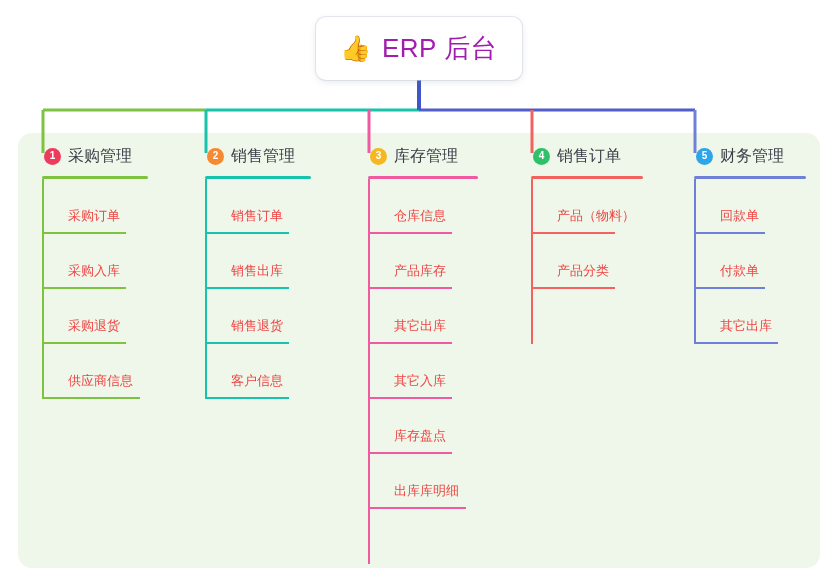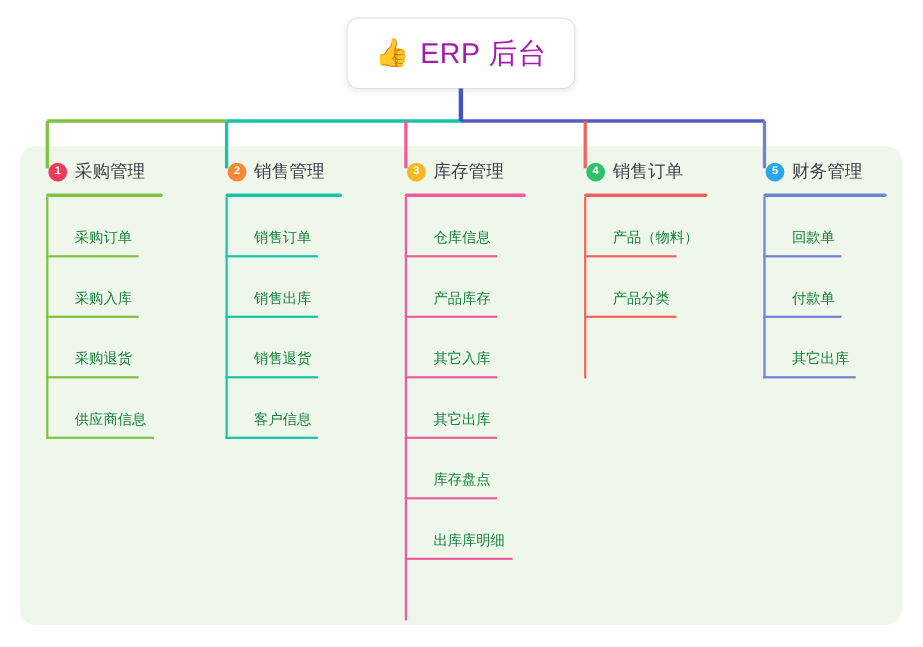--- a/index.html
+++ b/index.html
@@ -59,21 +59,21 @@
 
   .items{position:relative;margin-top:0;}
   .spine{position:absolute;left:0;top:0;width:2px;}
   .item{
     position:relative;
     height:55px;
     box-sizing:border-box;
   }
   .item-label{
     position:absolute;left:26px;bottom:9px;
-    font-size:13px;color:#15803d;white-space:nowrap;
+    font-size:13px;color:#ef4444;white-space:nowrap;
   }
   .item-rule{
     position:absolute;left:0;bottom:0;height:2px;
   }
 </style>
 </head>
 <body>
 
 <div id="canvas">
 
@@ -161,25 +161,25 @@
           <div class="spine" style="background: rgb(239, 90, 160); height: 385px;"></div>
           <div class="item">
             <span class="item-label">仓库信息</span>
             <div class="item-rule" style="background: rgb(239, 90, 160); width: 84px;"></div>
           </div>
           <div class="item">
             <span class="item-label">产品库存</span>
             <div class="item-rule" style="background: rgb(239, 90, 160); width: 84px;"></div>
           </div>
           <div class="item">
+            <span class="item-label">其它出库</span>
+            <div class="item-rule" style="background: rgb(239, 90, 160); width: 84px;"></div>
+          </div>
+          <div class="item">
             <span class="item-label">其它入库</span>
-            <div class="item-rule" style="background: rgb(239, 90, 160); width: 84px;"></div>
-          </div>
-          <div class="item">
-            <span class="item-label">其它出库</span>
             <div class="item-rule" style="background: rgb(239, 90, 160); width: 84px;"></div>
           </div>
           <div class="item">
             <span class="item-label">库存盘点</span>
             <div class="item-rule" style="background: rgb(239, 90, 160); width: 84px;"></div>
           </div>
           <div class="item">
             <span class="item-label">出库库明细</span>
             <div class="item-rule" style="background: rgb(239, 90, 160); width: 97.5px;"></div>
           </div>

